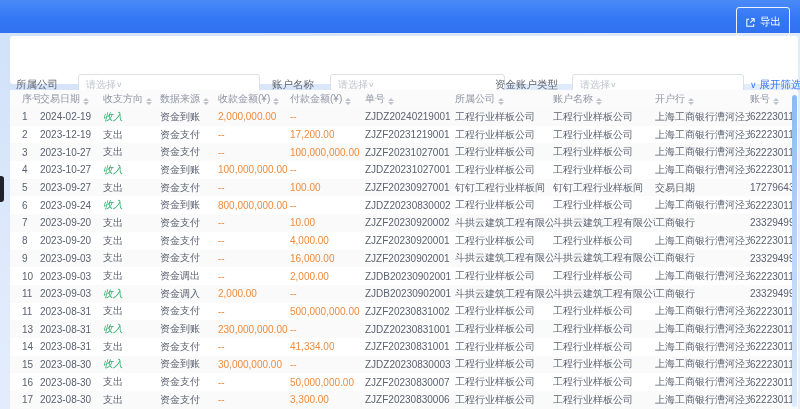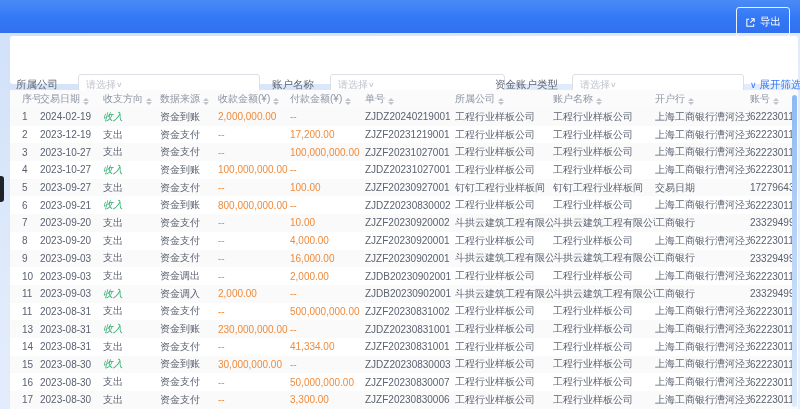--- a/index.html
+++ b/index.html
@@ -220,21 +220,21 @@
           <td class="amt">--</td>
           <td class="amt">100.00</td>
           <td>ZJZF20230927001</td>
           <td>钉钉工程行业样板间</td>
           <td>钉钉工程行业样板间</td>
           <td>交易日期</td>
           <td>17279643</td>
         </tr>
         <tr>
           <td>6</td>
-          <td>2023-09-21</td>
+          <td>2023-09-24</td>
           <td class="in">收入</td>
           <td>资金到账</td>
           <td class="amt">800,000,000.00</td>
           <td class="amt">--</td>
           <td>ZJDZ20230830002</td>
           <td>工程行业样板公司</td>
           <td>工程行业样板公司</td>
           <td>上海工商银行漕河泾支行</td>
           <td>62223011</td>
         </tr>

